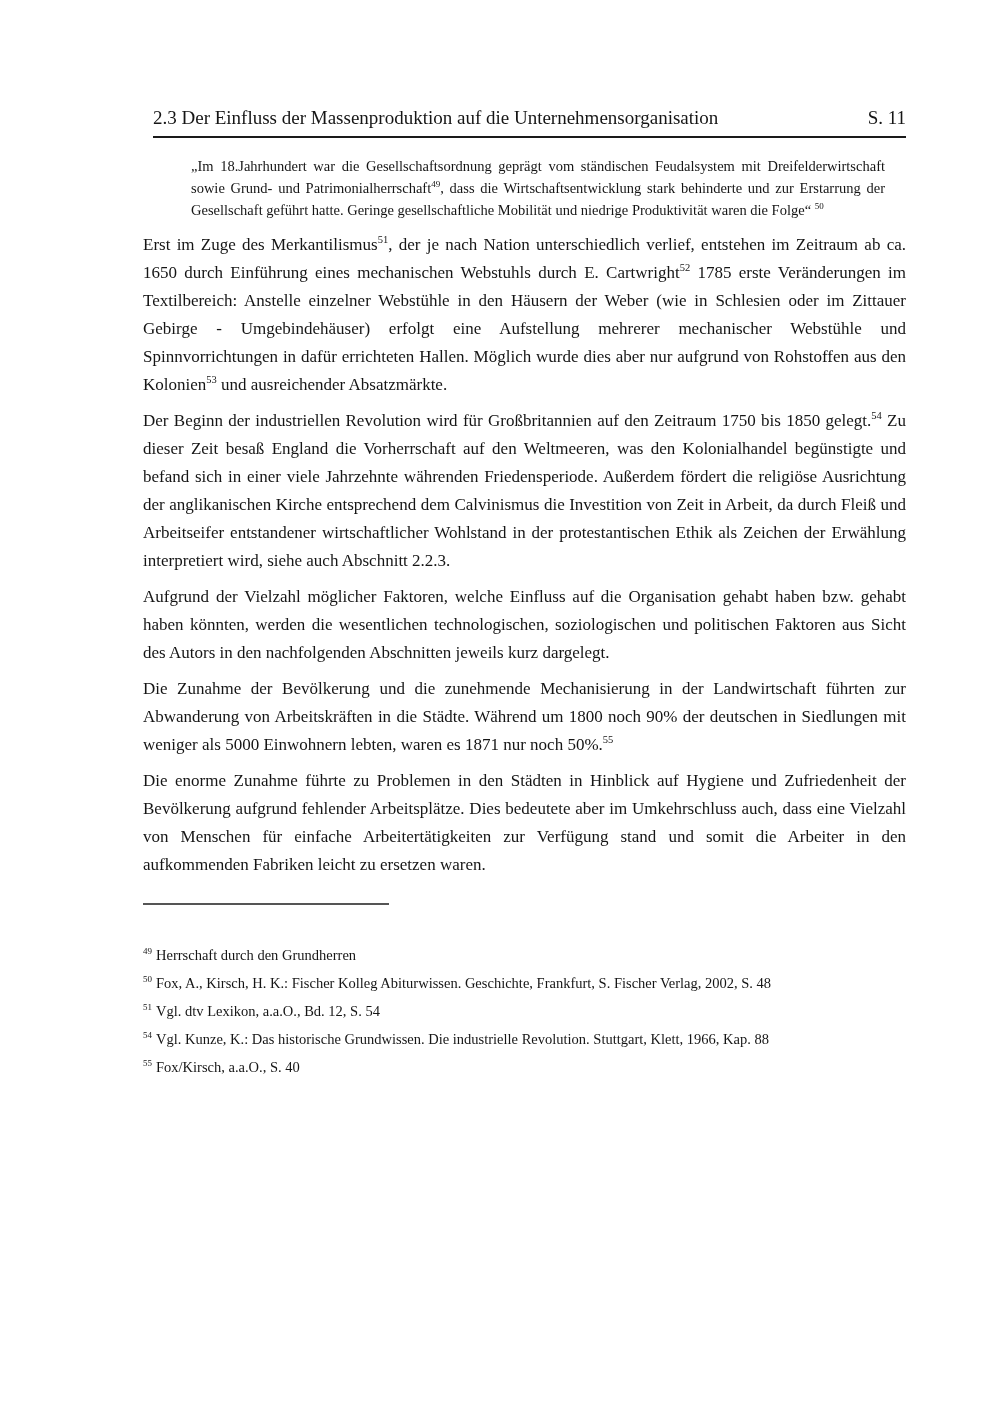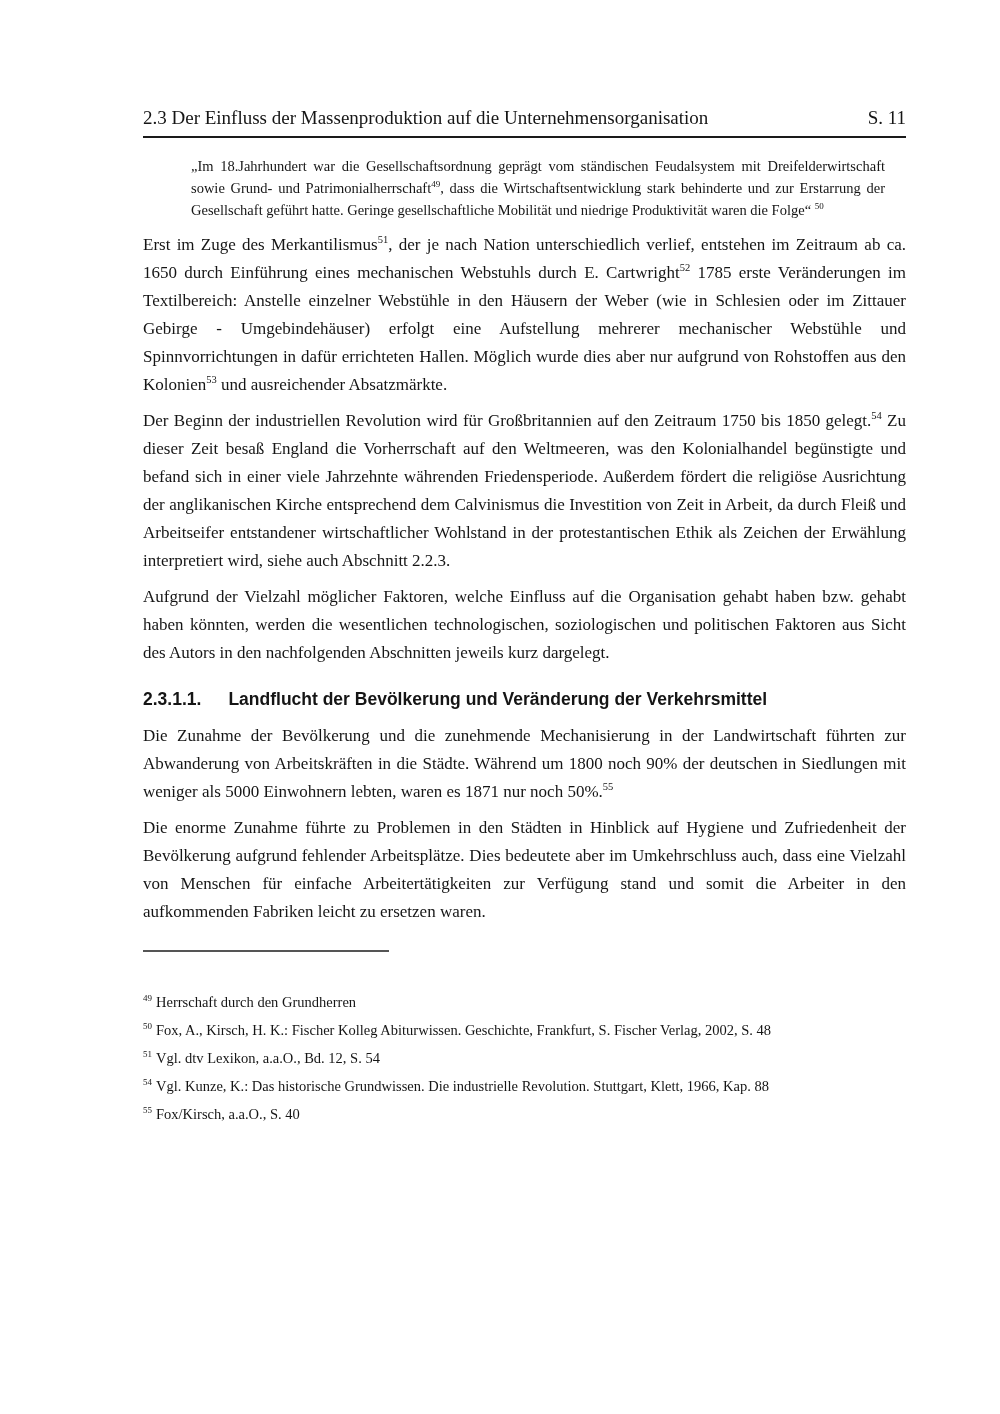--- a/index.html
+++ b/index.html
@@ -19,20 +19,21 @@
     font-family: "Liberation Serif", serif;
   }
   .running-header {
     display: flex;
     justify-content: space-between;
     align-items: baseline;
     font-size: 19px;
     line-height: 24px;
     border-bottom: 2px solid #1a1a1a;
     padding-bottom: 6px;
+    margin-left: 10px;
   }
   .block-quote {
     margin: 17px 21px 10px 48px;
     font-size: 14.5px;
     line-height: 22px;
     text-align: justify;
   }
   .body-par {
     margin: 8px 0 8px 0;
     font-size: 17px;
@@ -88,21 +89,20 @@
   </div>
 
   <p class="block-quote"><span>„Im 18.Jahrhundert war die Gesellschaftsordnung geprägt vom ständischen Feudalsystem mit Dreifelderwirtschaft sowie Grund- und Patrimonialherrschaft</span><sup class="ref">49</sup><span>, dass die Wirtschaftsentwicklung stark behinderte und zur Erstarrung der Gesellschaft geführt hatte. Geringe gesellschaftliche Mobilität und niedrige Produktivität waren die Folge“ </span><sup class="ref">50</sup></p>
 
   <p class="body-par"><span>Erst im Zuge des Merkantilismus</span><sup class="ref">51</sup><span>, der je nach Nation unterschiedlich verlief, entstehen im Zeitraum ab ca. 1650 durch Einführung eines mechanischen Webstuhls durch E. Cartwright</span><sup class="ref">52</sup><span> 1785 erste Veränderungen im Textilbereich: Anstelle einzelner Webstühle in den Häusern der Weber (wie in Schlesien oder im Zittauer Gebirge - Umgebindehäuser) erfolgt eine Aufstellung mehrerer mechanischer Webstühle und Spinnvorrichtungen in dafür errichteten Hallen. Möglich wurde dies aber nur aufgrund von Rohstoffen aus den Kolonien</span><sup class="ref">53</sup><span> und ausreichender Absatzmärkte.</span></p>
 
   <p class="body-par"><span>Der Beginn der industriellen Revolution wird für Großbritannien auf den Zeitraum 1750 bis 1850 gelegt.</span><sup class="ref">54</sup><span> Zu dieser Zeit besaß England die Vorherrschaft auf den Weltmeeren, was den Kolonialhandel begünstigte und befand sich in einer viele Jahrzehnte währenden Friedensperiode. Außerdem fördert die religiöse Ausrichtung der anglikanischen Kirche entsprechend dem Calvinismus die Investition von Zeit in Arbeit, da durch Fleiß und Arbeitseifer entstandener wirtschaftlicher Wohlstand in der protestantischen Ethik als Zeichen der Erwählung interpretiert wird, siehe auch Abschnitt 2.2.3.</span></p>
 
   <p class="body-par"><span>Aufgrund der Vielzahl möglicher Faktoren, welche Einfluss auf die Organisation gehabt haben bzw. gehabt haben könnten, werden die wesentlichen technologischen, soziologischen und politischen Faktoren aus Sicht des Autors in den nachfolgenden Abschnitten jeweils kurz dargelegt.</span></p>
 
-  <h3 class="subheading"><span class="h-num">2.3.1.1.</span><span>Landflucht der Bevölkerung und Veränderung der Verkehrsmittel</span></h3>
 
   <p class="body-par"><span>Die Zunahme der Bevölkerung und die zunehmende Mechanisierung in der Landwirtschaft führten zur Abwanderung von Arbeitskräften in die Städte. Während um 1800 noch 90% der deutschen in Siedlungen mit weniger als 5000 Einwohnern lebten, waren es 1871 nur noch 50%.</span><sup class="ref">55</sup></p>
 
   <p class="body-par"><span>Die enorme Zunahme führte zu Problemen in den Städten in Hinblick auf Hygiene und Zufriedenheit der Bevölkerung aufgrund fehlender Arbeitsplätze. Dies bedeutete aber im Umkehrschluss auch, dass eine Vielzahl von Menschen für einfache Arbeitertätigkeiten zur Verfügung stand und somit die Arbeiter in den aufkommenden Fabriken leicht zu ersetzen waren.</span></p>
 
   <hr class="footnote-rule">
 
   <div class="footnotes">
     <p class="footnote"><sup class="ref">49</sup><span>Herrschaft durch den Grundherren</span></p>
     <p class="footnote"><sup class="ref">50</sup><span>Fox, A., Kirsch, H. K.: Fischer Kolleg Abiturwissen. Geschichte, Frankfurt, S. Fischer Verlag, 2002, S. 48</span></p>

